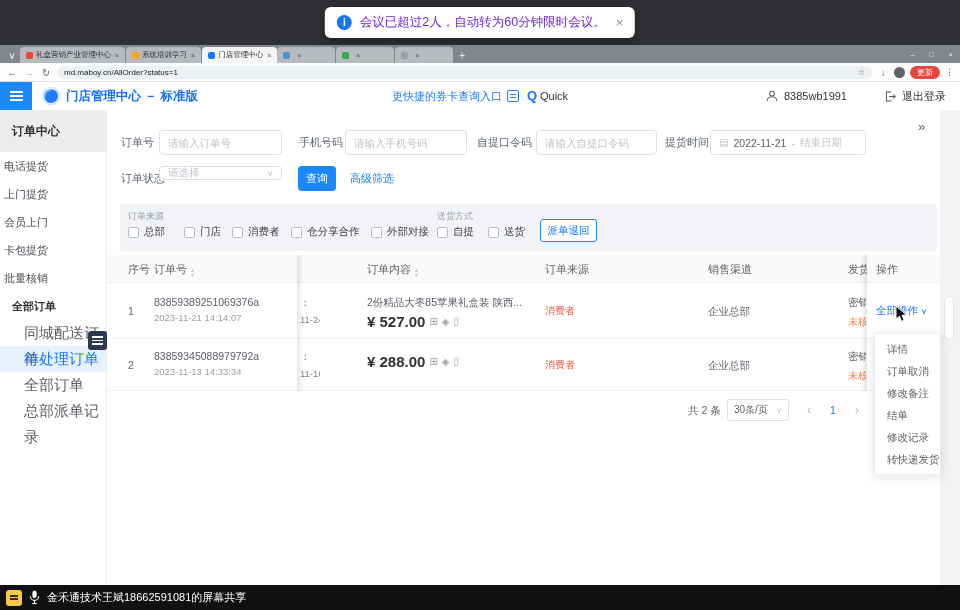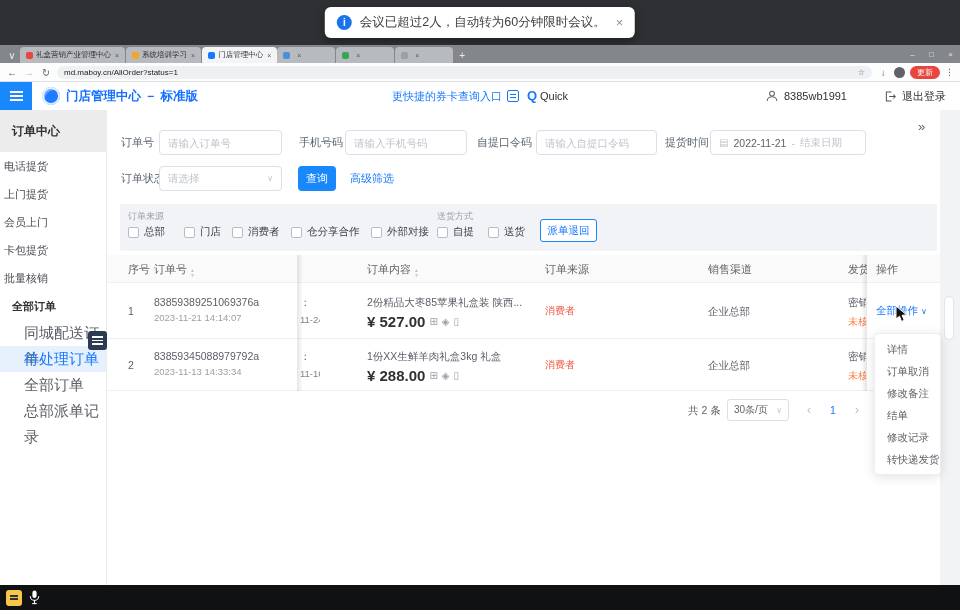--- a/index.html
+++ b/index.html
@@ -8,21 +8,21 @@
   .abs{position:absolute}
   .flex{display:flex;align-items:center}
   i{font-style:normal}
 
   
   #toastbar{left:0;top:0;width:960px;height:45px;background:#2e3033}
   #toast{left:50%;transform:translateX(-50%);top:7px;height:31px;background:#fff;border-radius:6px;
          display:flex;align-items:center;padding:0 12px;box-shadow:0 3px 10px rgba(0,0,0,.35);white-space:nowrap}
   .toast-ic{width:15px;height:15px;border-radius:50%;background:#1a73e8;color:#fff;font-size:10px;font-weight:bold;
             display:flex;align-items:center;justify-content:center;margin-right:8px}
-  .toast-tx{font-size:12.5px;color:#404040}
+  .toast-tx{font-size:12.5px;color:#6d28d9}
   .toast-x{color:#8f8f8f;font-size:13px;margin-left:10px;cursor:pointer}
 
   
   #tabbar{left:0;top:45px;width:960px;height:18px;background:#83878c;display:flex;align-items:flex-end;padding-left:4px}
   .tab{height:16px;display:flex;align-items:center;gap:3px;padding:0 6px;border-radius:4px 4px 0 0;font-size:7.5px;color:#2d2f31}
   .tab.inactive{background:#b7babe;margin-right:1px}
   .tab.active{background:#f2f4f5}
   .fav{width:7px;height:7px;border-radius:2px;flex:none}
   .tab-title{white-space:nowrap;overflow:hidden;text-overflow:ellipsis;max-width:86px}
   .tab-x{color:#55585c;font-size:7px;margin-left:1px}
@@ -67,21 +67,21 @@
 
   
   #content{left:107px;top:110px;width:833px;height:475px;background:#fff}
   #gutter{left:940px;top:110px;width:20px;height:475px;background:#f1f3f5}
   #scrollthumb{left:944px;top:296px;width:10px;height:44px;background:#fff;border:1px solid #e1e4e8;border-radius:5px}
   #collapse2{left:918px;top:119px;font-size:13px;color:#5f6368;cursor:pointer}
 
   .f-label{font-size:11px;color:#5b6470;line-height:26px;white-space:nowrap}
   .f-input{height:25px;border:1px solid #dcdfe6;border-radius:4px;background:#fff;font-size:10.5px;color:#303133;padding:0 8px;outline:none}
   .f-input::placeholder{color:#bfc4cc}
-  .selbox{height:25px;border:1px solid #dcdfe6;border-radius:4px;background:#fff;display:flex;align-items:center;justify-content:space-between;padding:0 8px;cursor:pointer}
+  .selbox{height:14px;border:1px solid #dcdfe6;border-radius:4px;background:#fff;display:flex;align-items:center;justify-content:space-between;padding:0 8px;cursor:pointer}
   .ph{font-size:10.5px;color:#bfc4cc}
   .caret{font-size:8px;color:#c0c4cc}
   #datebox{height:25px;border:1px solid #dcdfe6;border-radius:4px;background:#fff;display:flex;align-items:center;gap:5px;padding:0 8px;cursor:pointer}
   .cal{font-size:10px;color:#c0c4cc}
   .dateval{font-size:10.5px;color:#606266}
   .datesep{font-size:10.5px;color:#c0c4cc}
   #searchbtn{width:38px;height:25px;background:#1888fc;color:#fff;font-size:11px;border:none;border-radius:4px;cursor:pointer}
   #advlink{font-size:11px;color:#1778ff;line-height:26px;cursor:pointer}
 
   #srcpanel{left:120px;top:204px;width:817px;height:47px;background:#f2f3f6;border-radius:3px}
@@ -347,21 +347,20 @@
   <div class="abs td-no" style="left:128px;top:339px;height:52px">2</div>
   <div class="abs" style="left:154px;top:350px">
     <div class="oid">83859345088979792a</div>
     <div class="otime">2023-11-13 14:33:34</div>
   </div>
   <div class="abs clip" style="left:300px;top:350px;width:20px">
     <div class="oid">：</div>
     <div class="otime2">11-16</div>
   </div>
   <div class="abs" style="left:367px;top:350px;width:170px">
-    <div class="oname clip">1份XX生鲜羊肉礼盒3kg 礼盒</div>
     <div class="flex" style="gap:4px;margin-top:3px">
       <span class="price">¥ 288.00</span>
       <span class="picon">⊞</span>
       <span class="picon">◈</span>
       <span class="picon">▯</span>
     </div>
   </div>
   <div class="abs tag" style="left:545px;top:339px;line-height:52px">消费者</div>
   <div class="abs td" style="left:708px;top:339px;line-height:52px">企业总部</div>
   <div class="abs clip" style="left:848px;top:350px;width:18px">
@@ -410,15 +409,16 @@
     <div id="shareicon">
         <i></i>
         <i></i>
       </div>
     <svg width="11" height="15" viewBox="0 0 11 15">
       <rect x="3.4" y="0.6" width="4.2" height="7.4" rx="2.1" fill="#fff"></rect>
       <path d="M1.3 6.2 a4.2 4.2 0 0 0 8.4 0" fill="none" stroke="#fff" stroke-width="1.1"></path>
       <line x1="5.5" y1="10.6" x2="5.5" y2="13" stroke="#fff" stroke-width="1.1"></line>
       <line x1="3.2" y1="13.6" x2="7.8" y2="13.6" stroke="#fff" stroke-width="1.1"></line>
     </svg>
+    <span class="share-tx">金禾通技术王斌18662591081的屏幕共享</span>
   </div>
 
 </div>
 
 </body></html>

